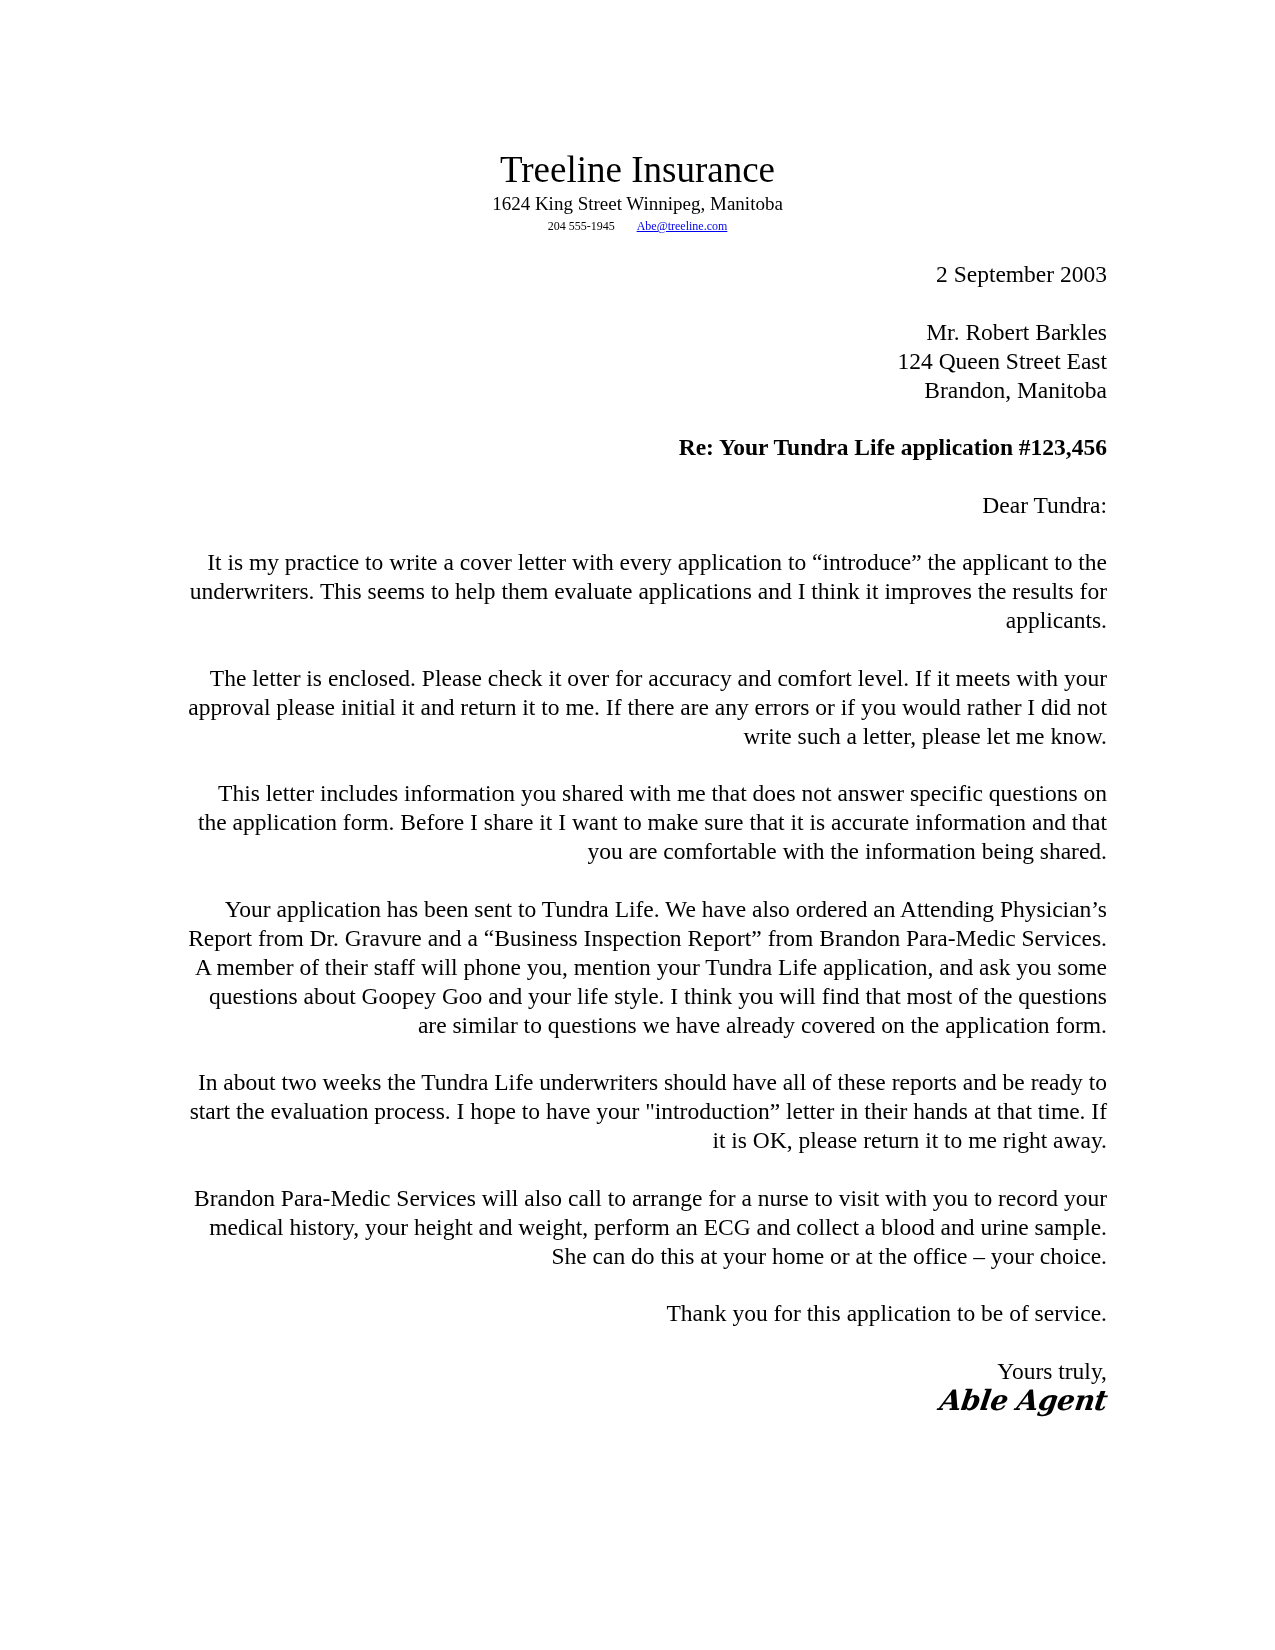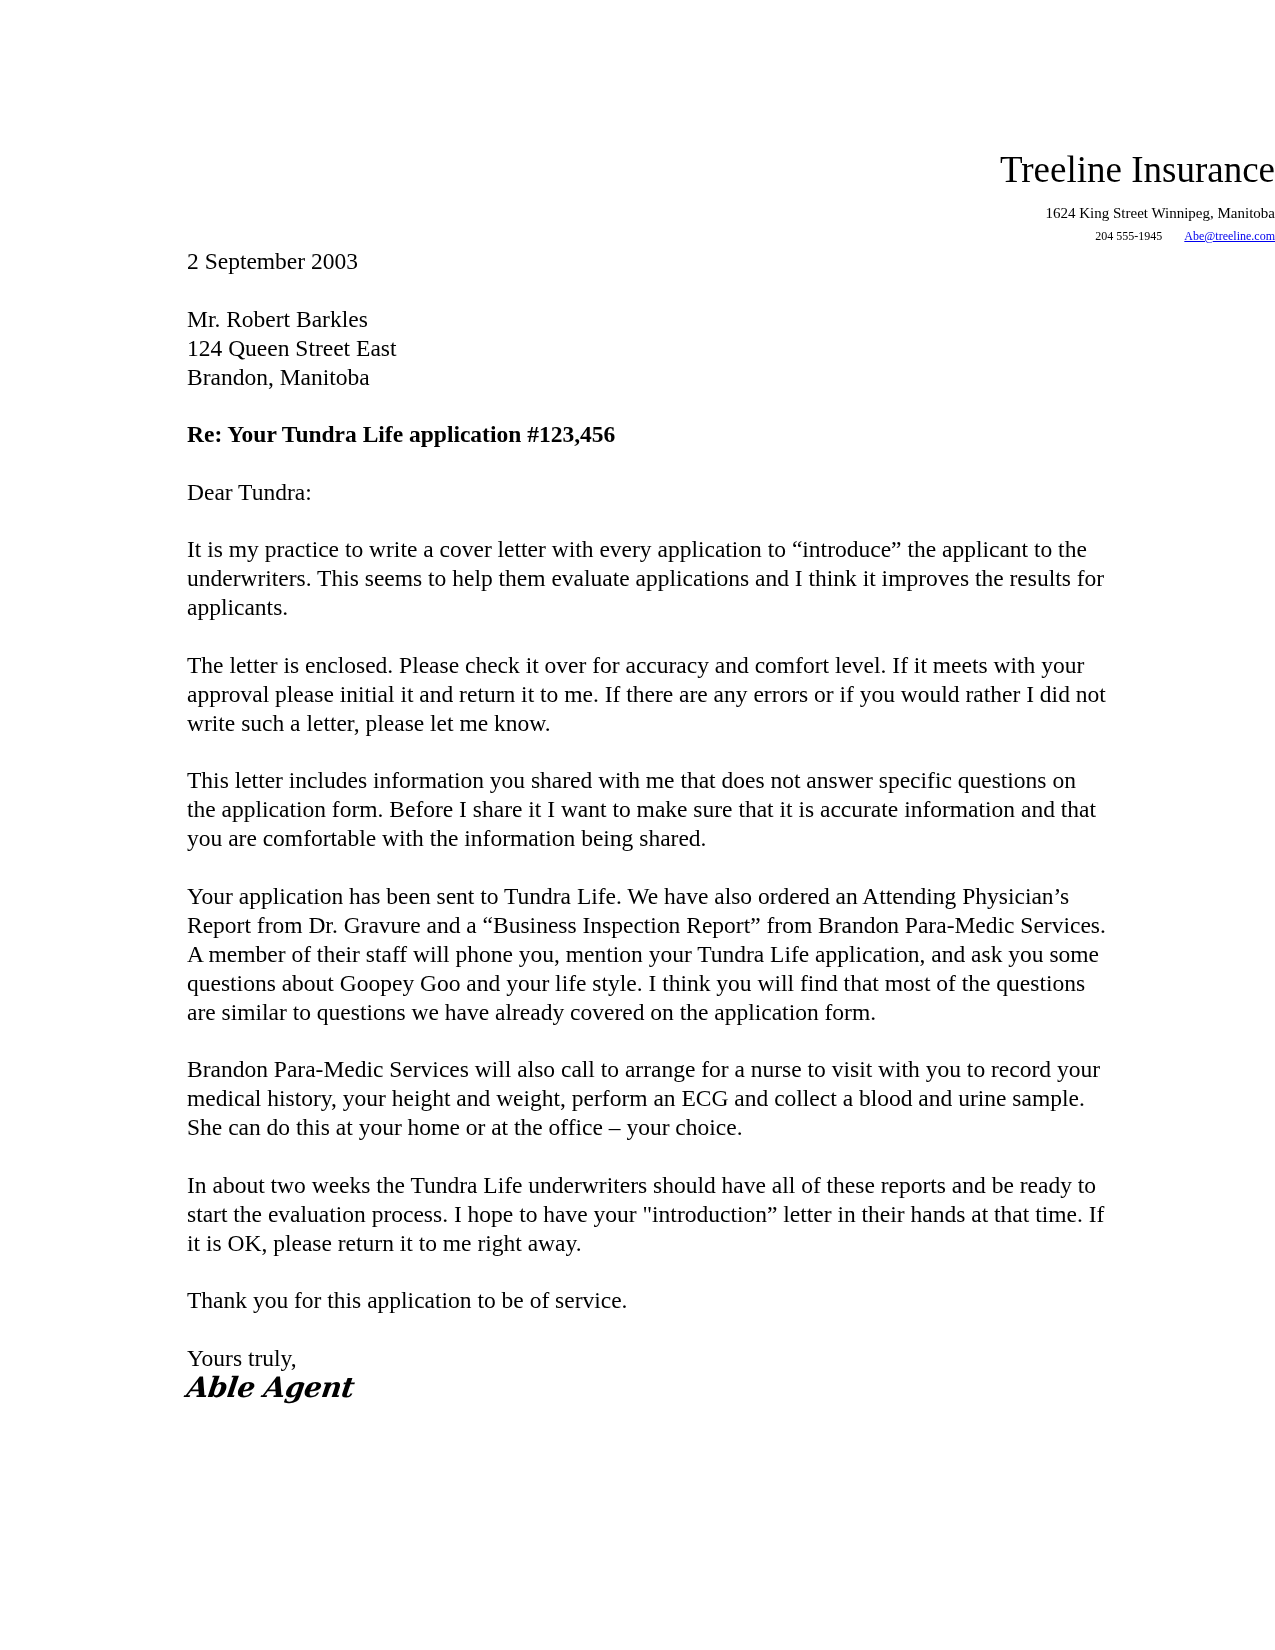--- a/index.html
+++ b/index.html
@@ -1,25 +1,25 @@
 <!DOCTYPE html>
 <html><head>
 <meta charset="utf-8">
 <style>
   html, body { margin:0; padding:0; background:#fff; }
   body { width:1275px; height:1650px; position:relative; overflow:hidden;
          font-family:"Liberation Serif","DejaVu Serif",serif; color:#000; }
-  .letterhead { position:absolute; top:148px; left:0; width:1275px; text-align:right; }
+  .letterhead { position:absolute; top:148px; left:0; width:1275px; text-align:center; }
   .company { font-size:37px; line-height:44px; }
-  .addr { font-size:15px; line-height:23px;margin-top:10px; }
+  .addr { font-size:19px; line-height:23px; }
   .contact { font-size:12px; line-height:23px; }
   .contact .gap { display:inline-block; width:22px; }
   .email { color:#0000ee; text-decoration:underline; }
-  .body { position:absolute; top:247px; left:187px; width:920px;
-          font-size:23.5px; line-height:29px; }
+  .body { position:absolute; top:260px; left:187px; width:920px;
+          font-size:23.5px; line-height:29px;text-align:right; }
   .body p { margin:0 0 28.5px 0; white-space:pre-line; }
   .body .recipient { margin-bottom:28.5px; }
   .subject { font-weight:bold; }
   .signature { font-family:"DejaVu Serif",serif; font-style:italic; font-weight:bold;
                font-size:28px; line-height:30px; margin-top:-2px; transform:skewX(-8deg);
                transform-origin:left; letter-spacing:-0.5px; }
   .closing { margin-bottom:2px !important; }
 </style>
 </head>
 <body>
@@ -38,18 +38,18 @@
     <div>Mr. Robert Barkles</div>
     <div>124 Queen Street East</div>
     <div>Brandon, Manitoba</div>
   </div>
   <p class="subject">Re: Your Tundra Life application #123,456</p>
   <p>Dear Tundra:</p>
   <p>It is my practice to write a cover letter with every application to “introduce” the applicant to the underwriters.  This seems to help them evaluate applications and I think it improves the results for applicants.</p>
   <p>The letter is enclosed.   Please check it over for accuracy and comfort level.  If it meets with your approval please initial it and return it to me.  If there are any errors or if you would rather I did not write such a letter, please let me know.</p>
   <p>This letter includes information you shared with me that does not answer specific questions on the application form.  Before I share it I want to make sure that it is accurate information and that you are comfortable with the information being shared.</p>
   <p>Your application has been sent to Tundra Life.  We have also ordered an Attending Physician’s Report from Dr. Gravure and a “Business Inspection Report” from Brandon Para-Medic Services.   A member of their staff will phone you, mention your Tundra Life application, and ask you some questions about Goopey Goo and your life style.  I think you will find that most of the questions are similar to questions we have already covered on the application form.</p>
+  <p>In about two weeks the Tundra Life underwriters should have all of these reports and be ready to start the evaluation process.  I hope to have your "introduction” letter in their hands at that time.  If it is OK, please return it to me right away.</p>
   <p>Brandon Para-Medic Services will also call to arrange for a nurse to visit with you to record your medical history, your height and weight, perform an ECG and collect a blood and urine sample.  She can do this at your home or at the office – your choice.</p>
-  <p>In about two weeks the Tundra Life underwriters should have all of these reports and be ready to start the evaluation process.  I hope to have your "introduction” letter in their hands at that time.  If it is OK, please return it to me right away.</p>
   <p>Thank you for this application to be of service.</p>
   <p class="closing">Yours truly,</p>
   <div class="signature">Able Agent</div>
 </div>
 
 </body></html>

